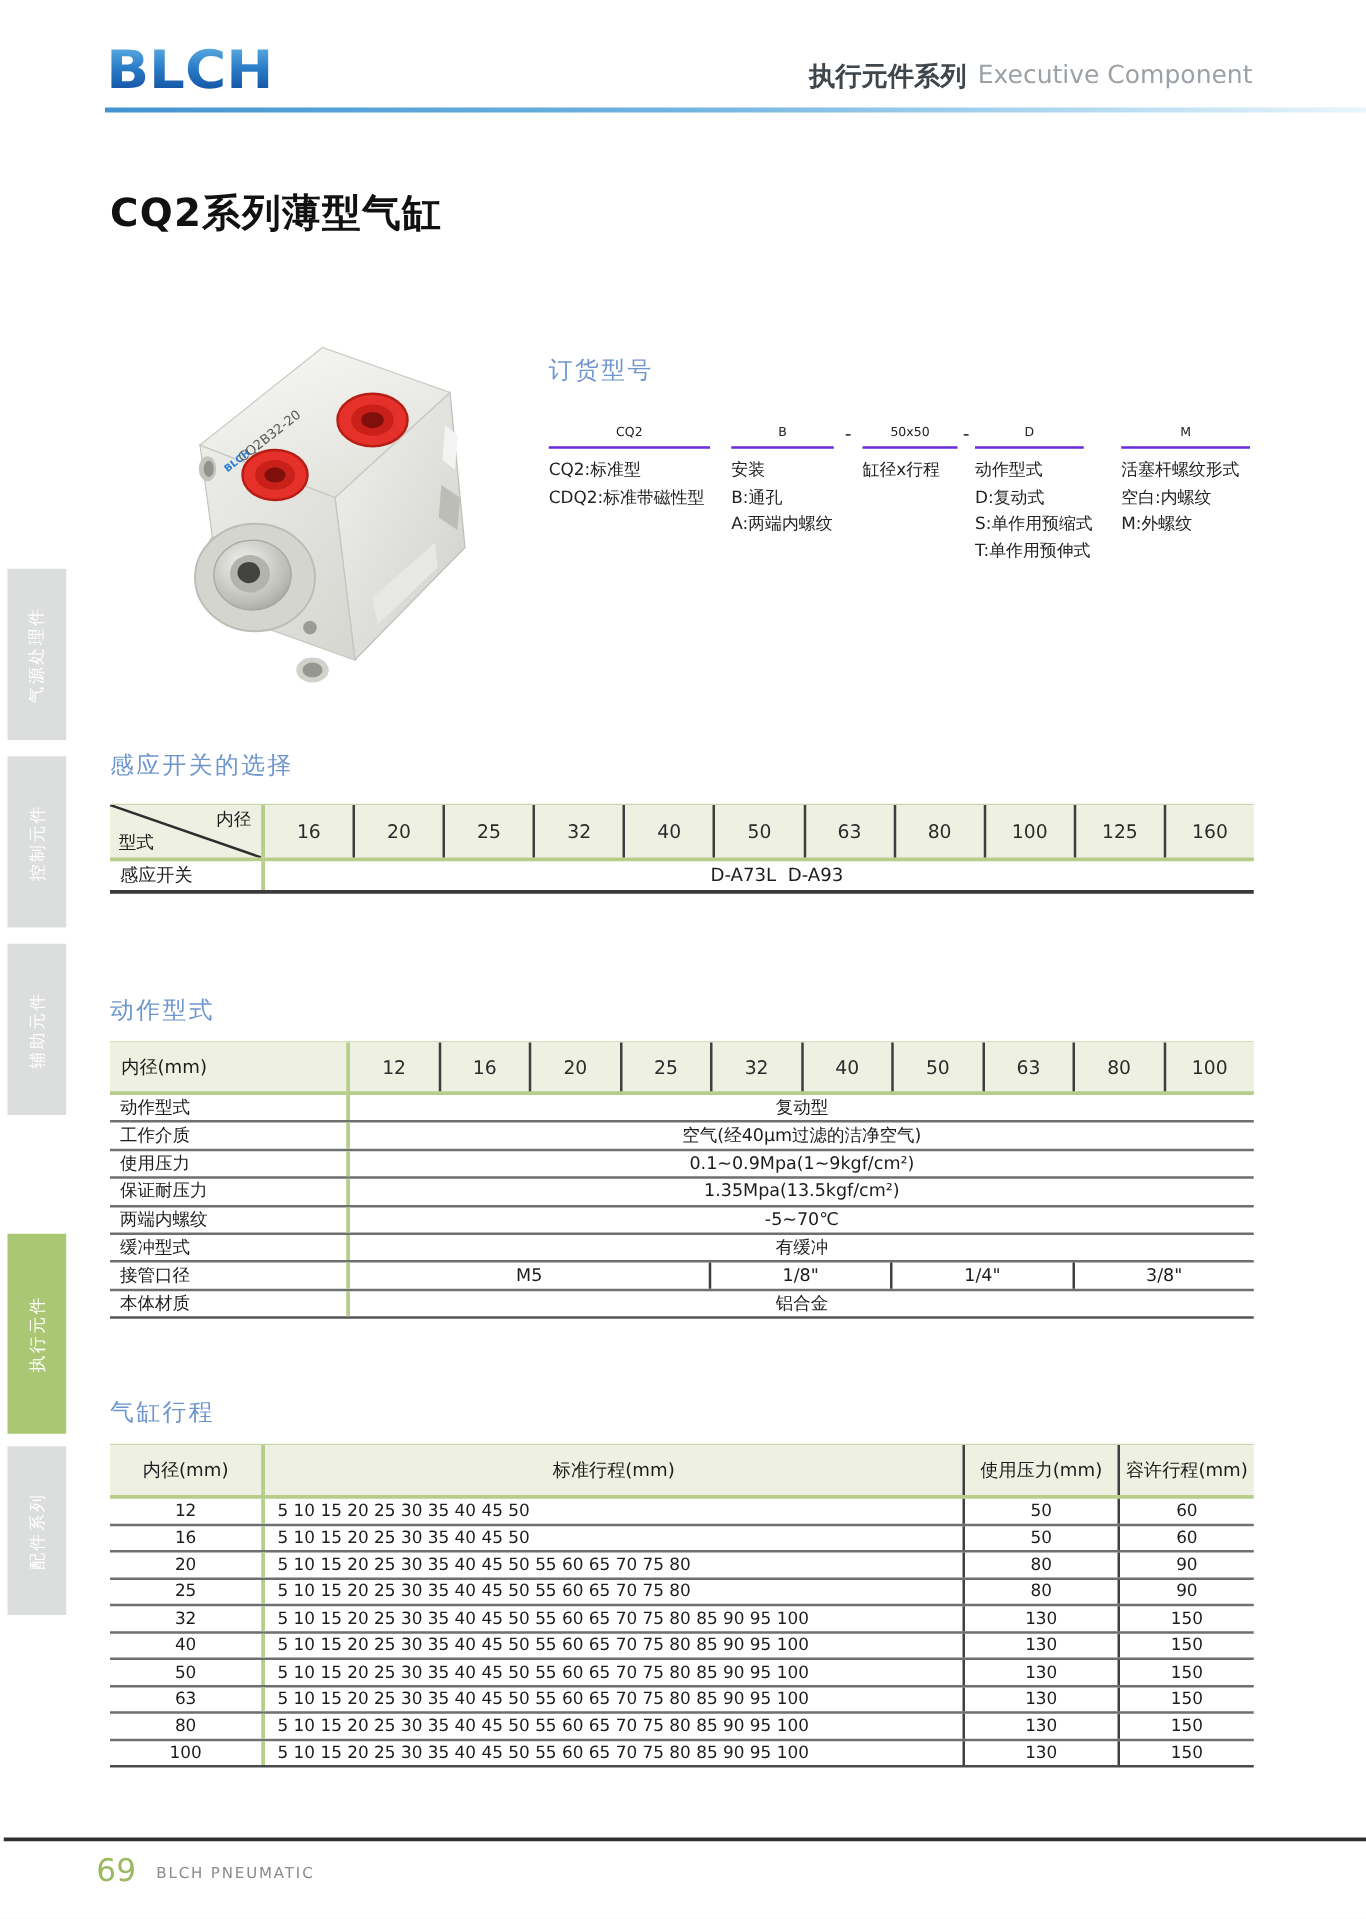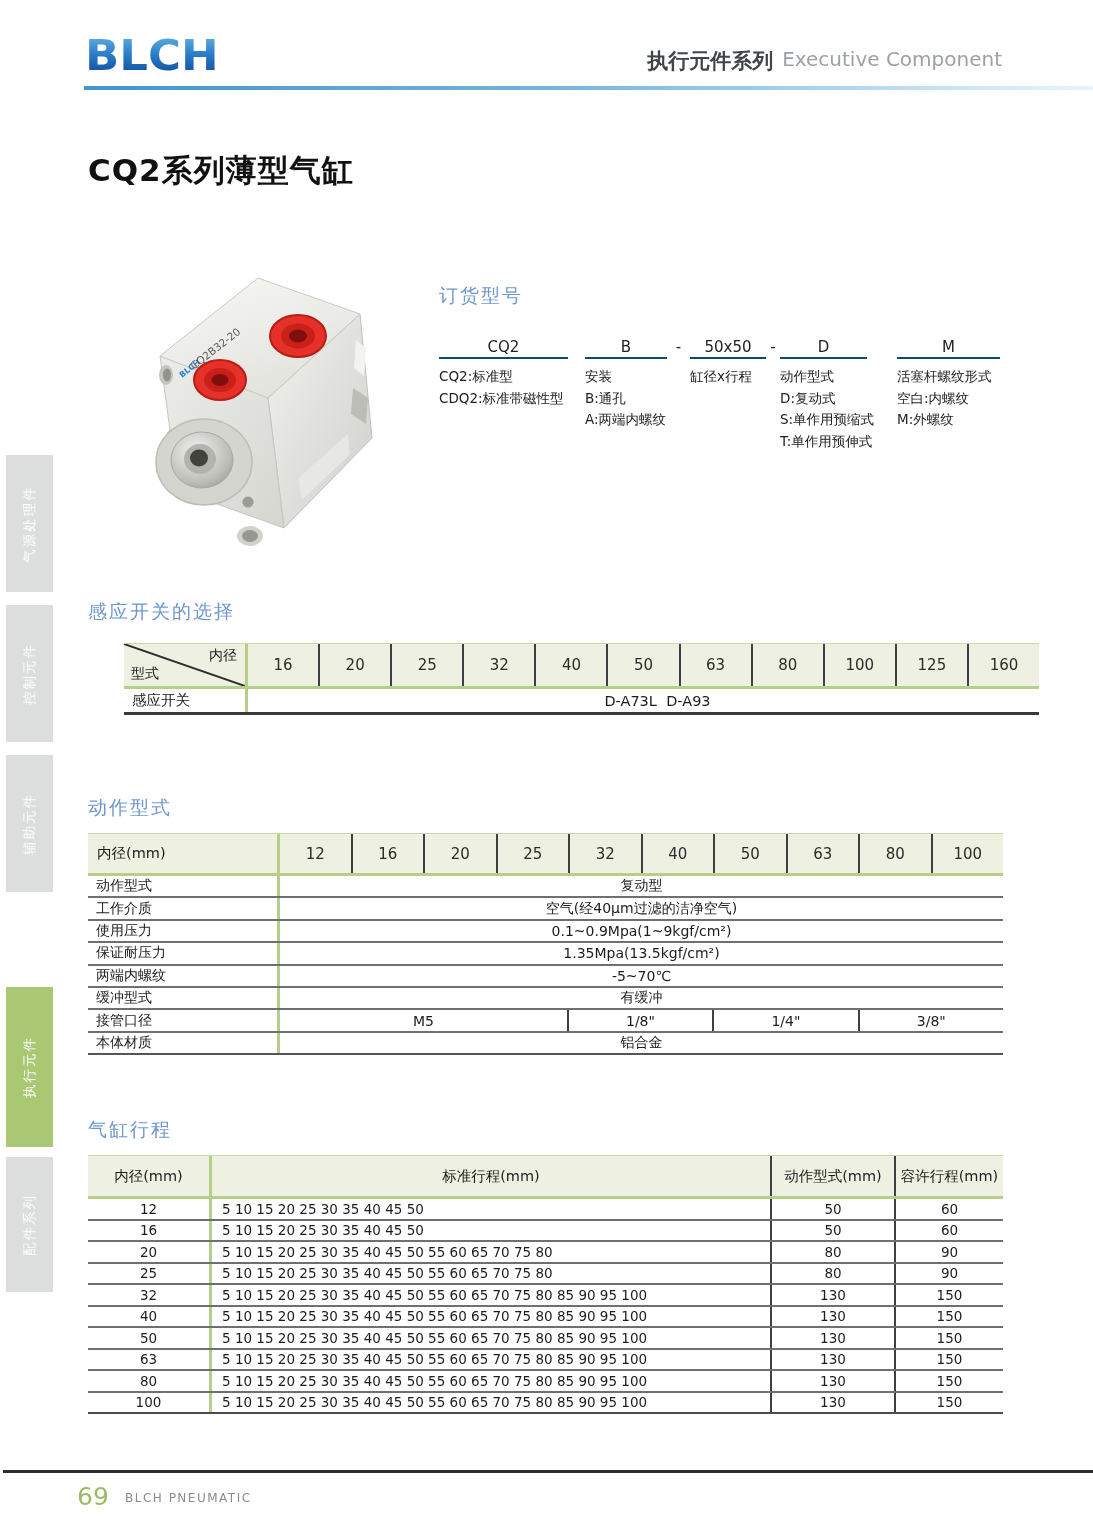--- a/index.html
+++ b/index.html
@@ -40,33 +40,33 @@
   .photo { position:absolute; left:98px; top:248px; width:302px; height:315px; }
 
   
   .ordering {
     position:absolute; left:439px; top:337px;
     display:grid; grid-template-columns:129px 17px 82px 23px 76px 14px 87px 30px 103px;
     font-size:14px; color:#222;
   }
   .order-col { display:flex; flex-direction:column; }
   .order-code {
-    text-align:center; font-size:15px; height:22px; line-height:20px;
-    border-bottom:2px solid #0c4a6e;
+    text-align:center; font-size:10px; height:22px; line-height:20px;
+    border-bottom:2px solid #6d28d9;
   }
   .order-dash { text-align:center; font-size:15px; height:22px; line-height:20px; }
   .order-lines { margin-top:7px; }
   .order-line { font-size:13.5px; line-height:21.5px; white-space:nowrap; }
 
   
   .tbl { position:absolute; left:88px; width:915px; border-top:1px solid #ccd6ab; }
   .cell-c { display:flex; align-items:center; justify-content:center; }
 
   
-  #sensor-table { top:643px;margin-left:36px; }
+  #sensor-table { top:643px; }
   .s-header { display:flex; height:45px; background:#eef1e1; border-bottom:3px solid #b7cd8a; }
   .s-corner { position:relative; width:124px; border-right:3px solid #b7cd8a; font-size:14px; }
   .s-corner .c-top  { position:absolute; top:3px; right:8px; }
   .s-corner .c-bot  { position:absolute; bottom:3px; left:7px; }
   .s-corner svg { position:absolute; inset:0; width:100%; height:100%; }
   .s-col { flex:1; font-size:15px; color:#2b2b2b; }
   .s-col + .s-col { border-left:2px solid #3f3f3f; }
   .s-row { display:flex; height:26px; border-bottom:3px solid #3a3a3a; font-size:14.5px; }
   .s-rlabel { width:124px; border-right:3px solid #b7cd8a; display:flex; align-items:center; padding-left:8px; }
   .s-rvalue { flex:1; white-space:pre;padding-left:28px; }
@@ -321,21 +321,21 @@
           <div class="t-rvalue cell-c">铝合金</div>
         </div>
       </div>
   </div>
 
   <div class="sec-title" id="t-stroke">气缸行程</div>
   <div class="tbl" id="stroke-table">
     <div class="k-header" id="stroke-header">
         <div class="kc0 cell-c">内径(mm)</div>
         <div class="kc1 cell-c">标准行程(mm)</div>
-        <div class="kc2 cell-c">动作型式(mm)</div>
+        <div class="kc2 cell-c">使用压力(mm)</div>
         <div class="kc3 cell-c">容许行程(mm)</div>
       </div>
     <div id="stroke-rows">
         <div class="k-row">
           <div class="kc0 cell-c">12</div>
           <div class="kc1 cell-c">5 10 15 20 25 30 35 40 45 50</div>
           <div class="kc2 cell-c">50</div>
           <div class="kc3 cell-c">60</div>
         </div>
         <div class="k-row">

